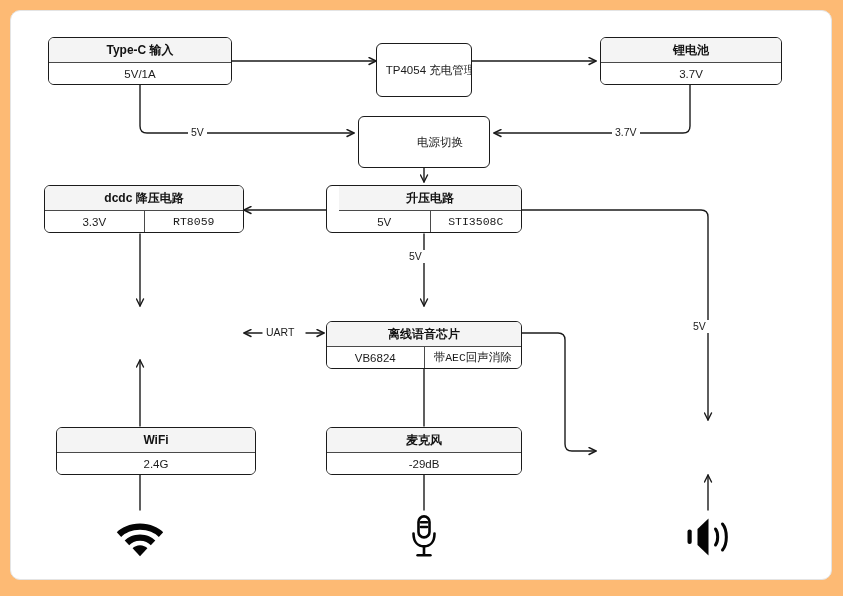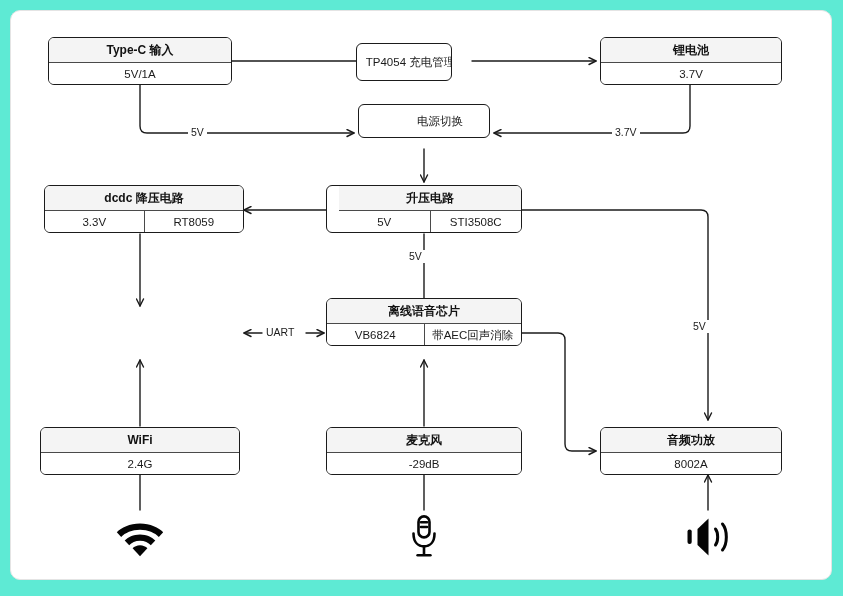--- a/index.html
+++ b/index.html
@@ -7,21 +7,21 @@
     padding: 0;
     background: #ffffff;
   }
   body {
     font-family: "Liberation Sans", "DejaVu Sans", sans-serif;
   }
   #canvas {
     position: relative;
     width: 843px;
     height: 596px;
-    background: #5eead4;
+    background: #fdba74;
     overflow: hidden;
   }
   .frame {
     position: absolute;
     left: 10px;
     top: 10px;
     width: 822px;
     height: 570px;
     border: 1px solid #e4e4e4;
     border-radius: 10px;
@@ -64,20 +64,21 @@
   .node .cell {
     flex: 1 1 0;
     line-height: 22px;
     text-align: center;
     font-size: 11.5px;
     color: #1b1b1b;
     white-space: nowrap;
   }
   .node .cell + .cell {
     border-left: 1.3px solid #4a4a4a;
+    font-family: Liberation Mono, monospace;
   }
   .node.simple {
     display: flex;
     align-items: center;
     justify-content: center;
   }
   .node.simple .single {
     font-size: 11.5px;
     color: #1b1b1b;
     text-align: center;
@@ -151,80 +152,74 @@
     </g>
   </svg>
 
   <div class="node" style="left:48px; top:37px; width:184px; height:48px;">
     <div class="hdr">Type-C 输入</div>
     <div class="body">
       <div class="cell">5V/1A</div>
     </div>
   </div>
 
-  <div class="node simple" style="left:356px; top:43px; width:96px; height:38px;padding-left:13px;">
+  <div class="node simple" style="left:376px; top:43px; width:96px; height:54px;padding-left:13px;">
     <div class="single">TP4054 充电管理</div>
   </div>
 
   <div class="node" style="left:600px; top:37px; width:182px; height:48px;">
     <div class="hdr">锂电池</div>
     <div class="body">
       <div class="cell">3.7V</div>
     </div>
   </div>
 
-  <div class="node simple" style="left:358px; top:104px; width:132px; height:34px;padding-left:32px;">
+  <div class="node simple" style="left:358px; top:116px; width:132px; height:52px;padding-left:32px;">
     <div class="single">电源切换</div>
   </div>
 
   <div class="node" style="left:44px; top:185px; width:200px; height:48px;">
     <div class="hdr">dcdc 降压电路</div>
     <div class="body">
       <div class="cell">3.3V</div>
       <div class="cell">RT8059</div>
     </div>
   </div>
 
   <div class="node" style="left:326px; top:185px; width:196px; height:48px;padding-left:12px;">
     <div class="hdr">升压电路</div>
     <div class="body">
       <div class="cell">5V</div>
       <div class="cell">STI3508C</div>
     </div>
   </div>
 
 
-  <div class="node" style="left:326px; top:298px; width:196px; height:48px;">
+  <div class="node" style="left:326px; top:321px; width:196px; height:48px;">
     <div class="hdr">离线语音芯片</div>
     <div class="body">
       <div class="cell">VB6824</div>
       <div class="cell">带AEC回声消除</div>
     </div>
   </div>
 
-  <div class="node" style="left:40px; top:427px; width:200px; height:48px;">
+  <div class="node" style="left:56px; top:427px; width:200px; height:48px;">
     <div class="hdr">WiFi</div>
     <div class="body">
       <div class="cell">2.4G</div>
     </div>
   </div>
 
   <div class="node" style="left:326px; top:427px; width:196px; height:48px;">
     <div class="hdr">麦克风</div>
     <div class="body">
       <div class="cell">-29dB</div>
     </div>
   </div>
 
-  <div class="node" style="left:600px; top:427px; width:182px; height:48px;">
-    <div class="hdr">音频功放</div>
-    <div class="body">
-      <div class="cell">8002A</div>
-    </div>
-  </div>
 
   <div class="edge-label" style="left:188px; top:126px;">5V</div>
 
   <div class="edge-label" style="left:612px; top:126px;">3.7V</div>
 
   <div class="edge-label" style="left:406px; top:250px;">5V</div>
 
   <div class="edge-label" style="left:690px; top:320px;">5V</div>
 
   <div class="edge-label" style="left:263px; top:326px;">UART</div>

